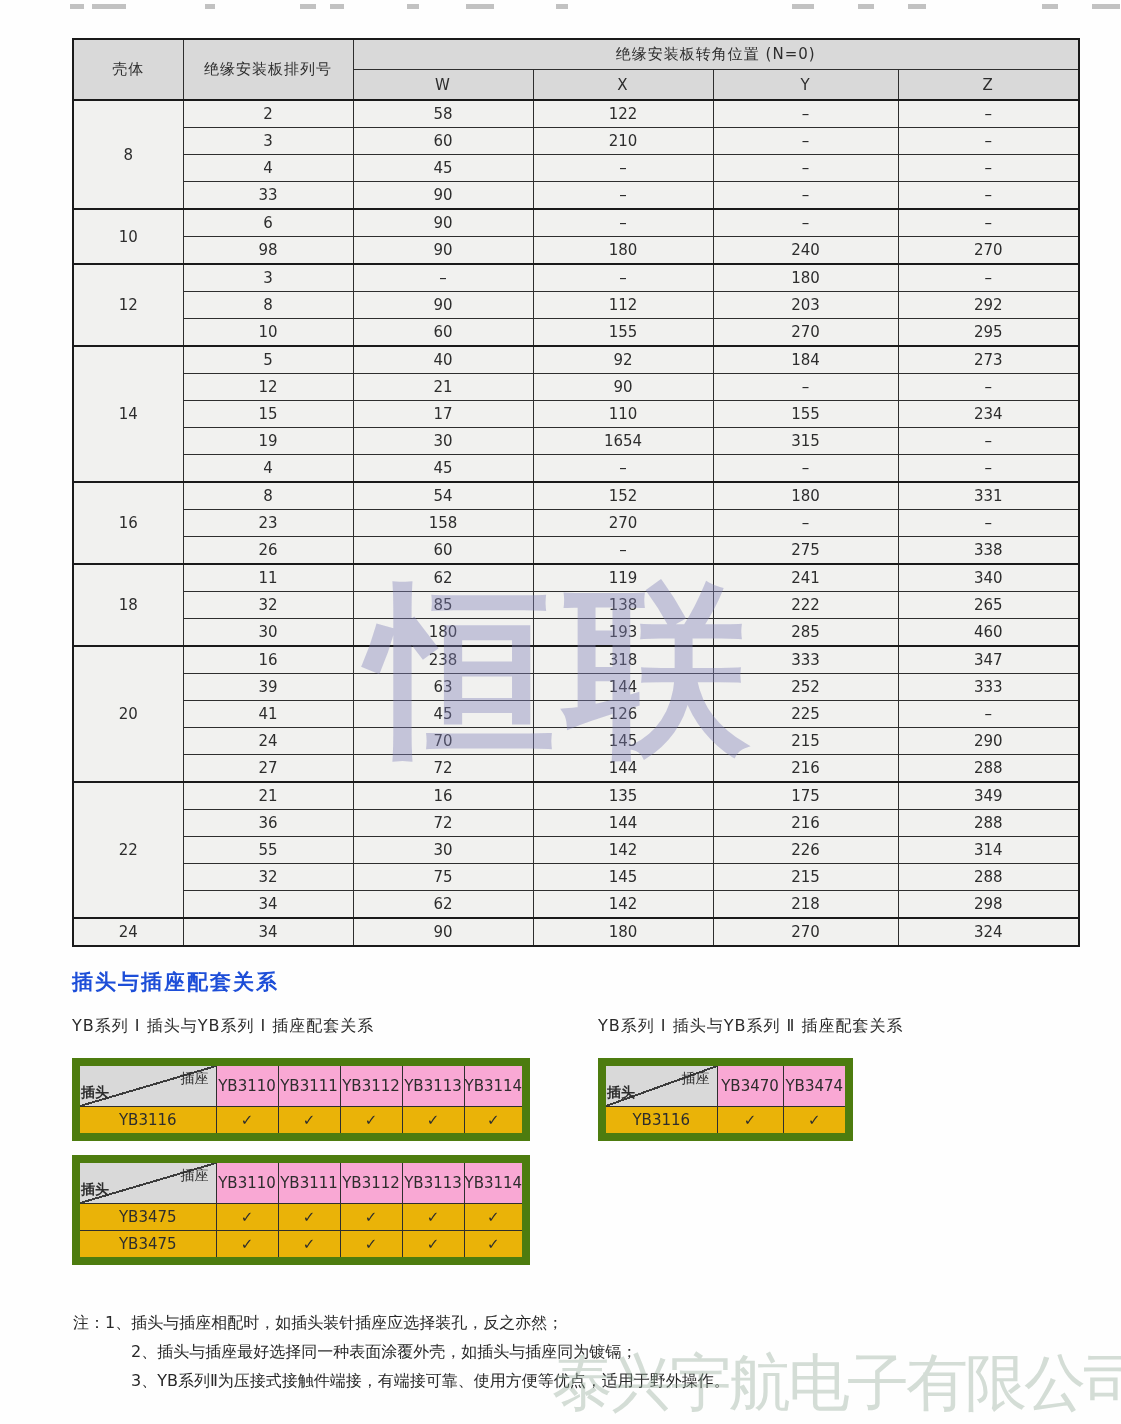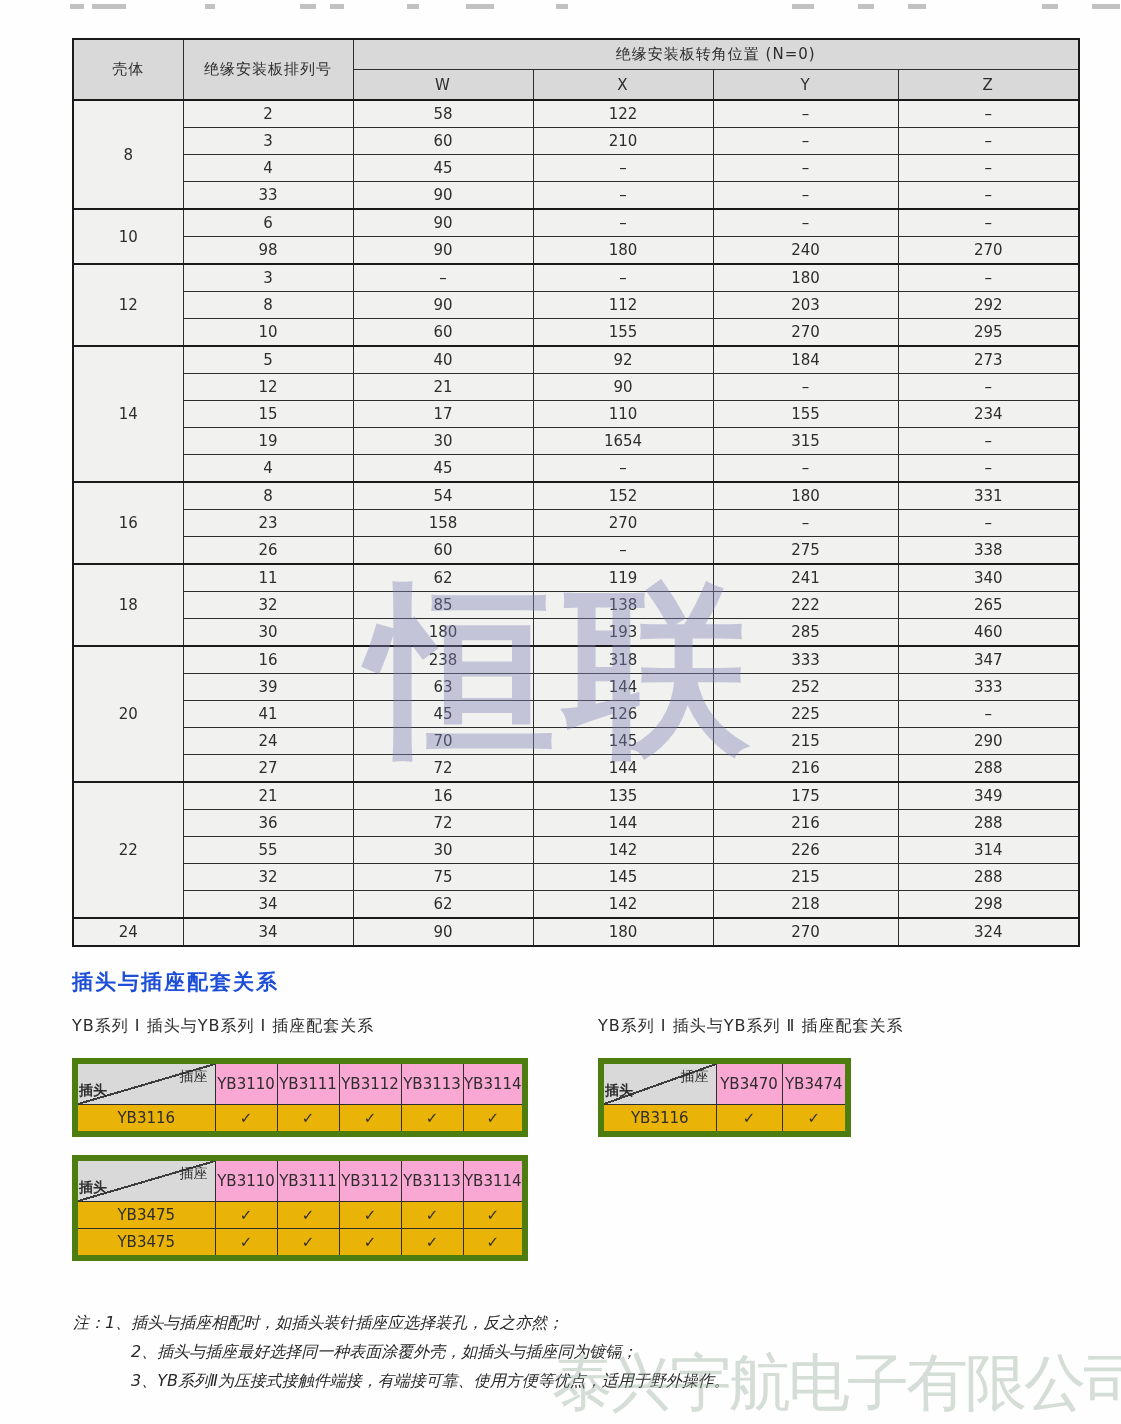--- a/index.html
+++ b/index.html
@@ -29,21 +29,21 @@
 
   
   .heading {
     position:absolute; left:72px; top:968px;
     font-size:21px; font-weight:bold; color:#1d4ed8; letter-spacing:2px;
   }
   .ct-wrap { position:absolute; }
   .subtitle { font-size:16px; color:#2a2a2a; height:20px; margin-bottom:22px; letter-spacing:1px; white-space:nowrap; }
 
   
-  table.ct { border-collapse:collapse; table-layout:fixed; border:6px solid #4d7c0f; }
+  table.ct { border-collapse:collapse; table-layout:fixed; border:8px solid #4d7c0f; }
   table.ct th, table.ct td {
     border:1px solid #2e2e2e; text-align:center; vertical-align:middle;
     font-size:15px; color:#2d2d2d; padding:0; overflow:hidden;
   }
   table.ct th { background:#f9a8d4; font-weight:normal; height:40px; }
   table.ct td { background:#eab308; height:26px; }
   .t1 col.col-label, .t3 col.col-label { width:140px; }
   .t1 col.col-item,  .t3 col.col-item  { width:62px; }
   .t2 col.col-label { width:115px; }
   .t2 col.col-item  { width:66px; }
@@ -52,21 +52,21 @@
     background-color:#d9d9d9;
     background-image:linear-gradient(to bottom right,
       transparent calc(50% - 1px), #3c3c3c calc(50% - 1px),
       #3c3c3c calc(50% + 1px), transparent calc(50% + 1px));
   }
   th.diagonal .corner-top    { position:absolute; top:4px;  right:7px; font-size:14px; }
   th.diagonal .corner-bottom { position:absolute; bottom:4px; left:1px; font-size:14px;font-weight:bold; }
 
   
   .notes { position:absolute; left:73px; top:1308px; font-size:16px; color:#282828; line-height:29px; }
-  .note-line { padding-left:58px; white-space:nowrap;font-style:italic; }
+  .note-line { padding-left:58px; white-space:nowrap; }
   .note-line.first { padding-left:0; }
 
   
   .wm-center {
     position:absolute; left:370px; top:572px;
     font-size:185px; line-height:1.05; letter-spacing:10px;
     font-family:"DejaVu Serif", serif; font-weight:bold;
     color:rgba(130,130,186,0.40); pointer-events:none; white-space:nowrap;
   }
   .wm-bottom {

